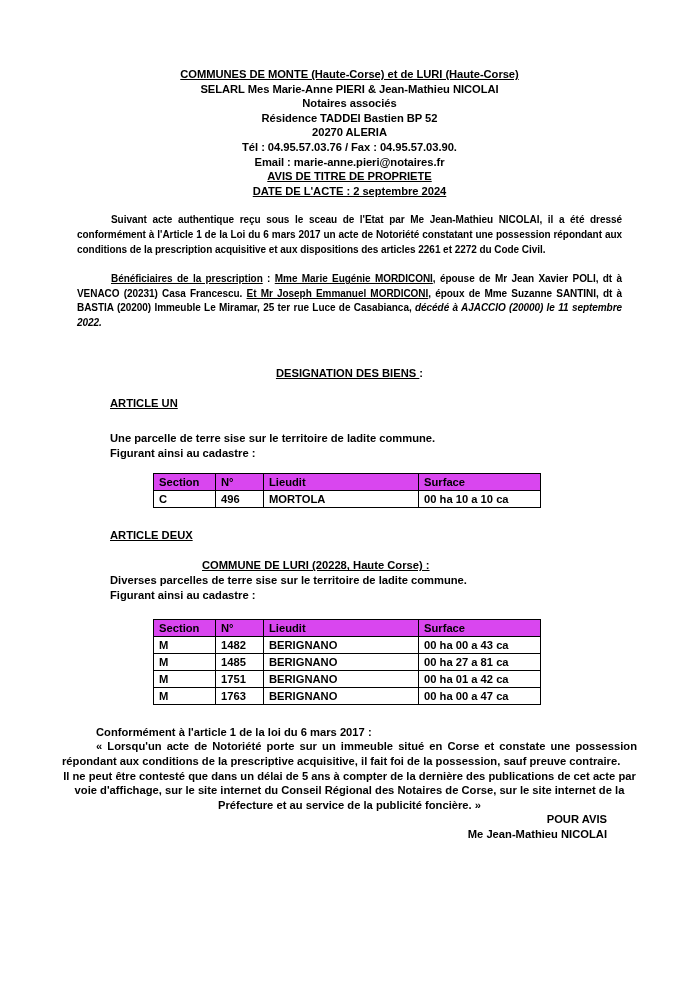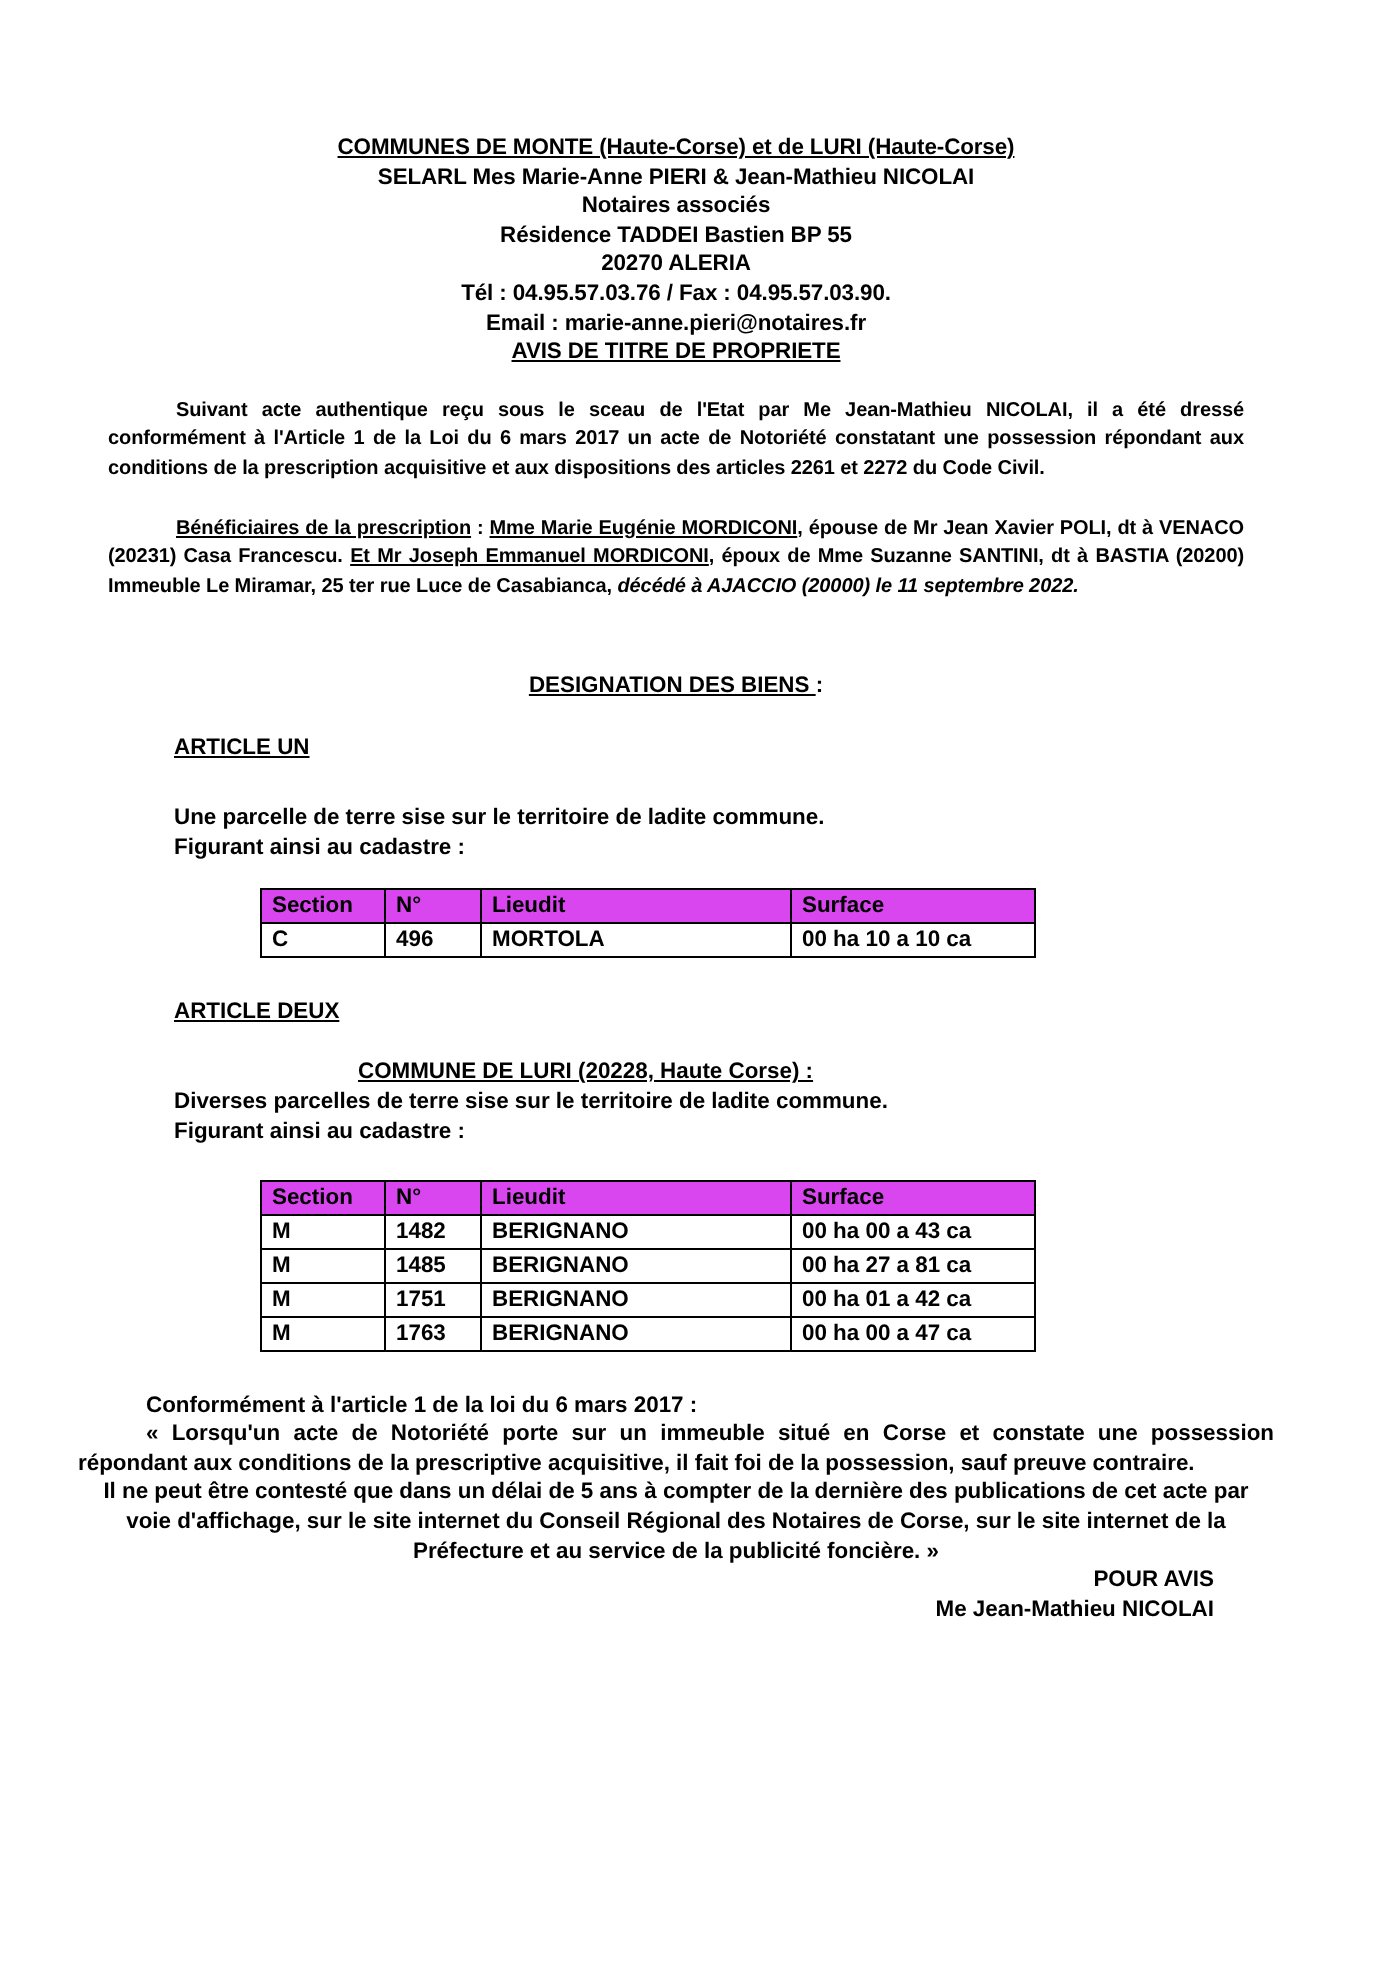--- a/index.html
+++ b/index.html
@@ -12,21 +12,21 @@
     height: 989px;
     font-family: "Liberation Sans", sans-serif;
     color: #000000;
     position: relative;
     overflow: hidden;
   }
   .page {
     width: 699px;
     height: 989px;
     box-sizing: border-box;
-    padding: 67px 62px 0 39px;
+    padding: 67px 62px 0 62px;
     position: relative;
     border-radius: 26px;
   }
   .hdr {
     text-align: center;
     font-weight: bold;
     font-size: 11.2px;
     line-height: 14.6px;
     letter-spacing: -0.05px;
   }
@@ -119,25 +119,26 @@
 </style>
 </head>
 <body>
 
 <div class="page">
 
   <div class="hdr">
     <span class="line"><span class="u">COMMUNES DE MONTE (Haute-Corse) et de LURI (Haute-Corse)</span></span>
     <span class="line">SELARL Mes Marie-Anne PIERI &amp; Jean-Mathieu NICOLAI</span>
     <span class="line">Notaires associés</span>
-    <span class="line">Résidence TADDEI Bastien BP 55</span>
+    <span class="line">Résidence TADDEI Bastien BP 52</span>
     <span class="line">20270 ALERIA</span>
     <span class="line">Tél : 04.95.57.03.76 / Fax : 04.95.57.03.90.</span>
     <span class="line">Email : marie-anne.pieri@notaires.fr</span>
     <span class="line"><span class="u">AVIS DE TITRE DE PROPRIETE</span></span>
+    <span class="line"><span class="u">DATE DE L'ACTE : 2 septembre 2024</span></span>
   </div>
 
   <p class="body indent">Suivant acte authentique reçu sous le sceau de l'Etat par Me Jean-Mathieu NICOLAI, il a été dressé conformément à l'Article 1 de la Loi du 6 mars 2017 un acte de Notoriété constatant une possession répondant aux conditions de la prescription acquisitive et aux dispositions des articles 2261 et 2272 du Code Civil.</p>
 
   <p class="body indent"><span class="u">Bénéficiaires de la prescription</span><span> : </span><span class="u">Mme Marie Eugénie MORDICONI</span><span>,  épouse de Mr Jean Xavier POLI, dt à VENACO (20231) Casa Francescu. </span><span class="u">Et Mr Joseph Emmanuel MORDICONI</span><span>, époux de Mme Suzanne SANTINI, dt à BASTIA (20200) Immeuble Le Miramar, 25 ter rue Luce de Casabianca,  </span><span class="ital">décédé à AJACCIO (20000) le 11 septembre 2022.</span></p>
 
 
   <div class="spacer-20"></div>
 
   <div class="center-head"><span class="u">DESIGNATION DES BIENS </span><span>:</span></div>

